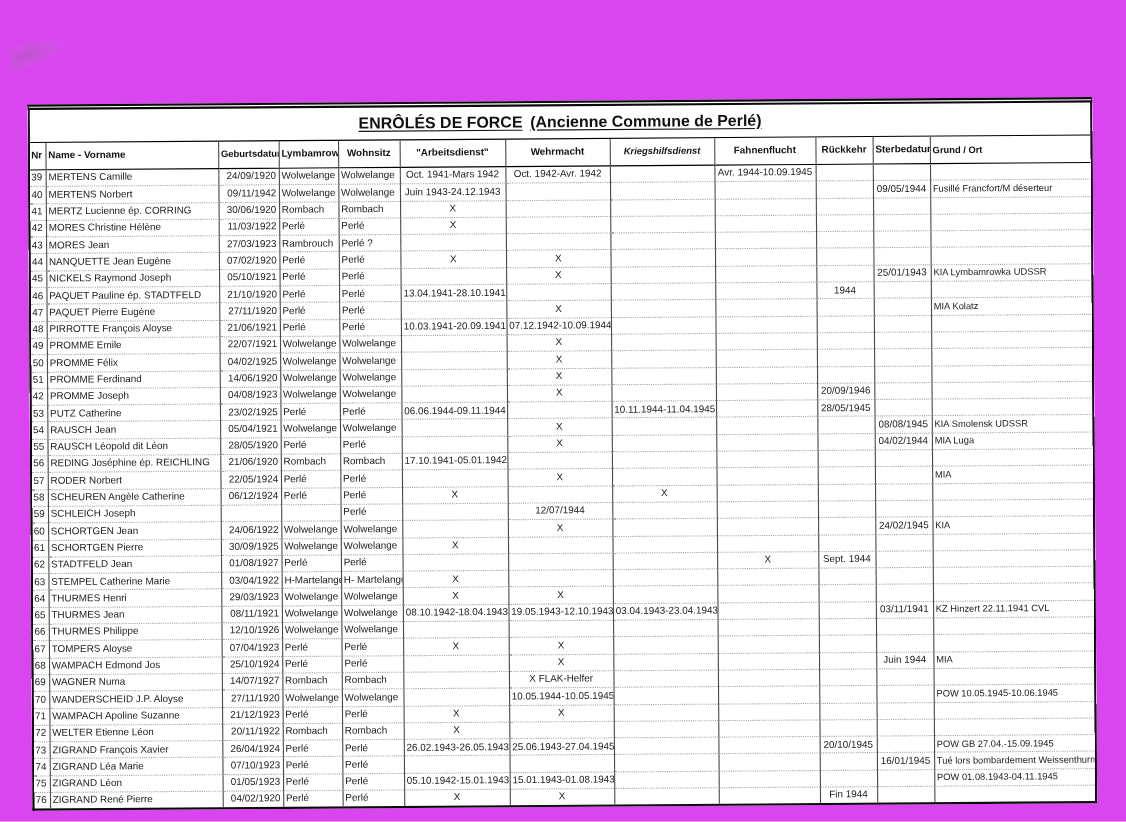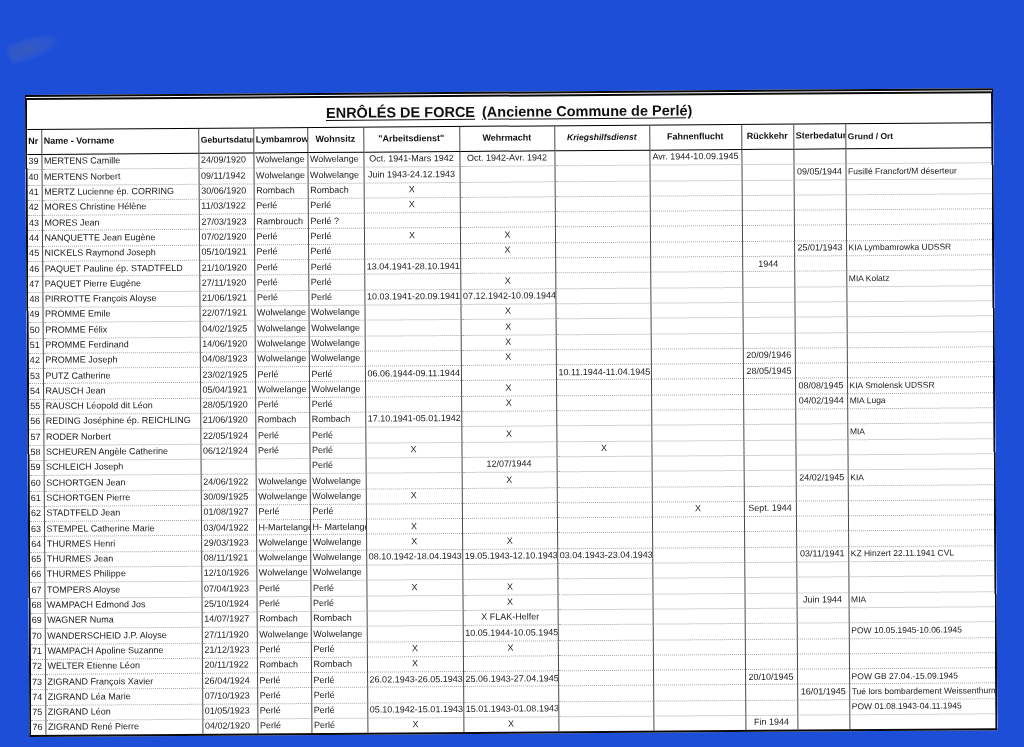--- a/index.html
+++ b/index.html
@@ -1,18 +1,18 @@
 <!DOCTYPE html>
 <html><head>
 <meta charset="utf-8">
 <style>
   html,body{margin:0;padding:0;background:#ffffff;}
   .viewport{
     position:relative;width:1024px;height:747px;overflow:hidden;
-    background:#1d4ed8;
+    background:#d946ef;
     font-family:"Liberation Sans","DejaVu Sans",sans-serif;
   }
   
   .smudge{
     position:absolute;left:8px;top:36px;width:52px;height:22px;
     background:radial-gradient(ellipse at 30% 50%, rgba(120,120,120,.28), rgba(160,160,160,.10) 55%, transparent 75%);
     transform:rotate(-18deg);
     filter:blur(1px);
   }
   .sheet{
@@ -42,21 +42,21 @@
   th:first-child,td:first-child{border-left:none;}
   thead th{
     height:24px;font-size:9px;font-weight:bold;color:#111;
     border-bottom:1px solid #000;text-align:center;vertical-align:middle;
   }
   tbody td{height:14.3px;border-top:1px dotted #a8a8a8;}
   tbody tr:first-child td{border-top:none;}
   
   th.c0,td.c0{text-align:left;padding:0 1px;}
   th.c1,td.c1{text-align:left;}
-  td.c2{text-align:left;}
+  td.c2{text-align:right;}
   td.c3,td.c4{text-align:left;}
   td.c5,td.c6,td.c7,td.c8,td.c9,td.c10{text-align:center;}
   th.c11,td.c11{text-align:left;font-size:8.5px;}
   th.c2{font-size:8.6px;}
   th.c7{font-size:8.6px;font-style:italic;}
 </style>
 </head>
 <body>
 
 <div class="viewport">

